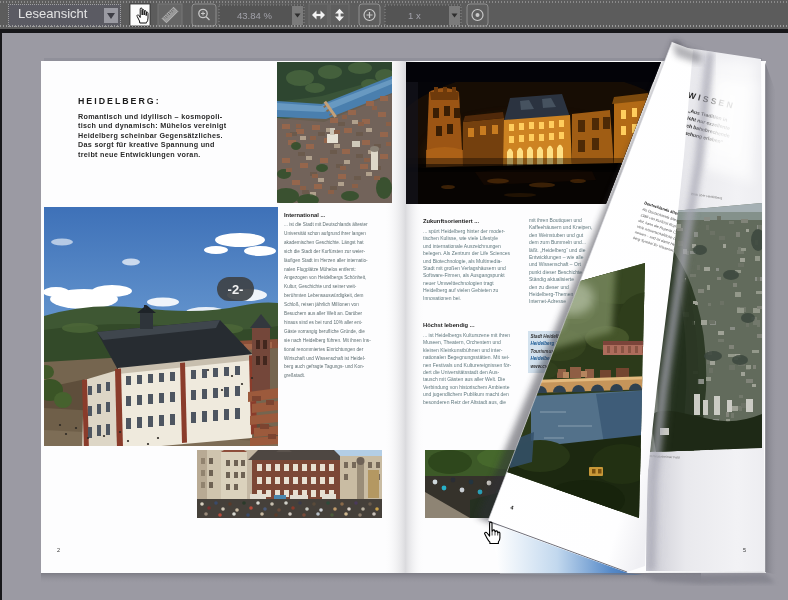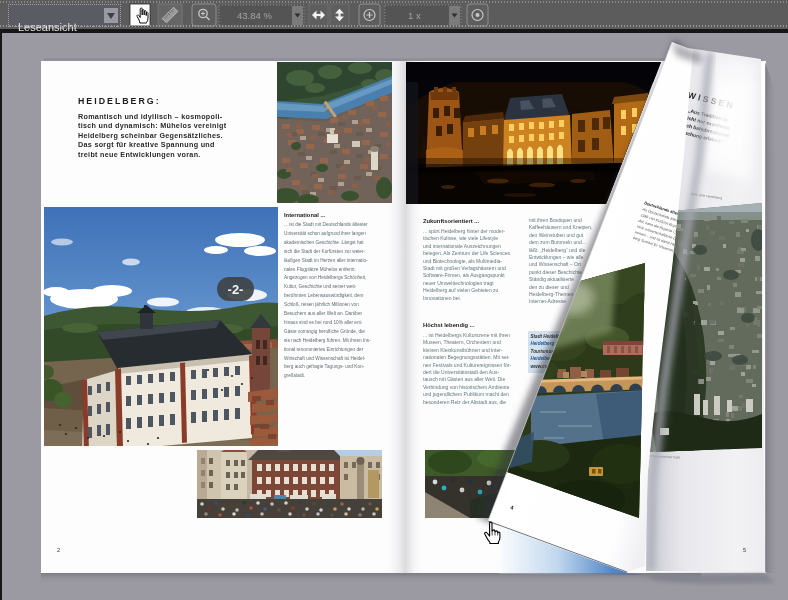--- a/index.html
+++ b/index.html
@@ -3,21 +3,21 @@
 <meta charset="utf-8">
 <style>
   html,body{margin:0;padding:0;width:788px;height:600px;overflow:hidden;background:#9b9aa3;font-family:"Liberation Sans",sans-serif;}
   #stage{position:relative;width:788px;height:600px;}
   #toolbar{position:absolute;left:0;top:0;width:788px;height:29px;background:#5c5c5c;z-index:10;}
   #tbdots{position:absolute;left:0;top:25px;width:788px;height:2px;background:repeating-linear-gradient(90deg,#9a9a9a 0 1px,rgba(0,0,0,0) 1px 3px);}
   #tbdots2{position:absolute;left:0;top:1px;width:788px;height:2px;background:repeating-linear-gradient(90deg,#8a8a8a 0 1px,rgba(0,0,0,0) 1px 3px);}
   #darkband{position:absolute;left:0;top:29px;width:788px;height:4px;background:#17171a;z-index:9;}
   #leftborder{position:absolute;left:0;top:29px;width:2px;height:571px;background:#17171a;z-index:9;}
   #combo1{position:absolute;left:8px;top:4px;width:111px;height:21px;background:#5b5b63;border:1px dotted #a0a0a0;}
-  #combo1 span{position:absolute;left:9px;top:16px;font-size:11px;color:#e4e4e4;text-align:right;}
+  #combo1 span{position:absolute;left:9px;top:1px;font-size:13px;color:#e4e4e4;text-align:right;}
   .droparr{position:absolute;right:2px;top:3px;width:14px;height:15px;background:#9a9aa2;}
   .droparr:after{content:"";position:absolute;left:2.5px;top:5px;border:4.5px solid rgba(0,0,0,0);border-top:6px solid #3e3e46;}
   svg{position:absolute;left:0;top:0;}
 </style>
 </head>
 <body>
 <div id="stage">
 <div id="toolbar">
   <div id="combo1">
         <span>Leseansicht</span>

